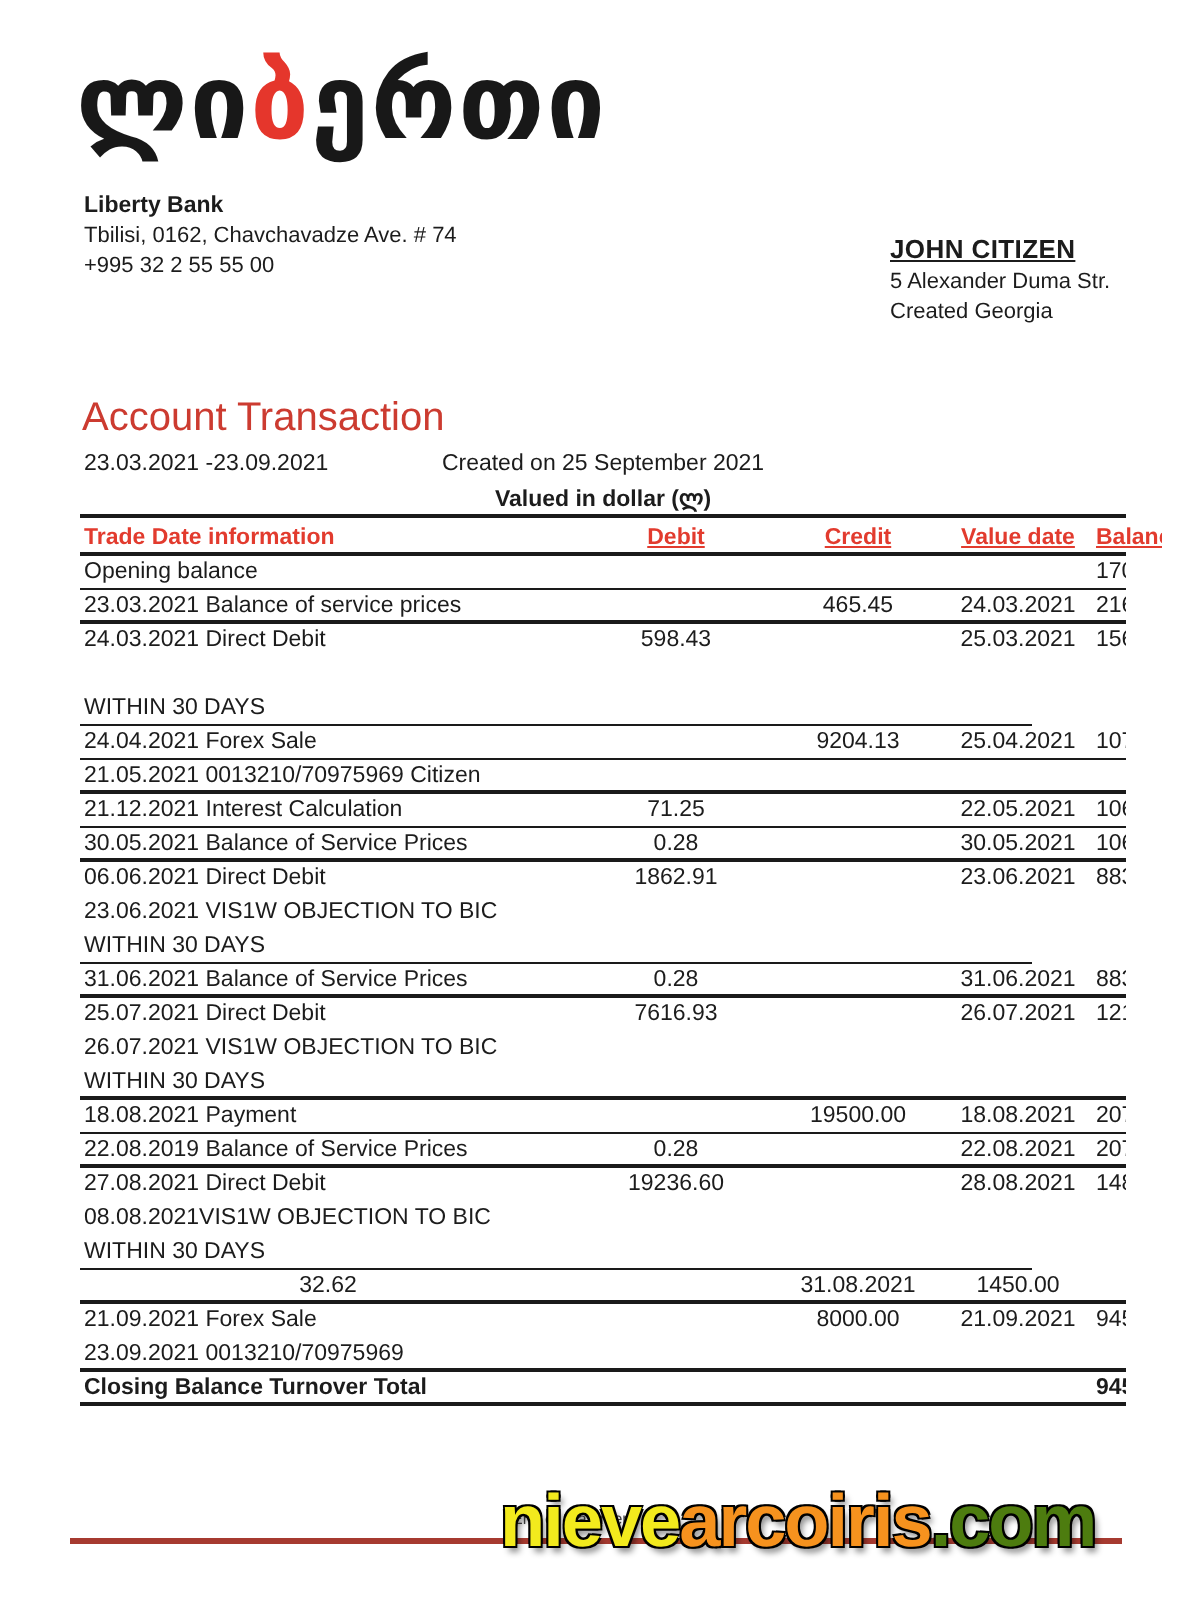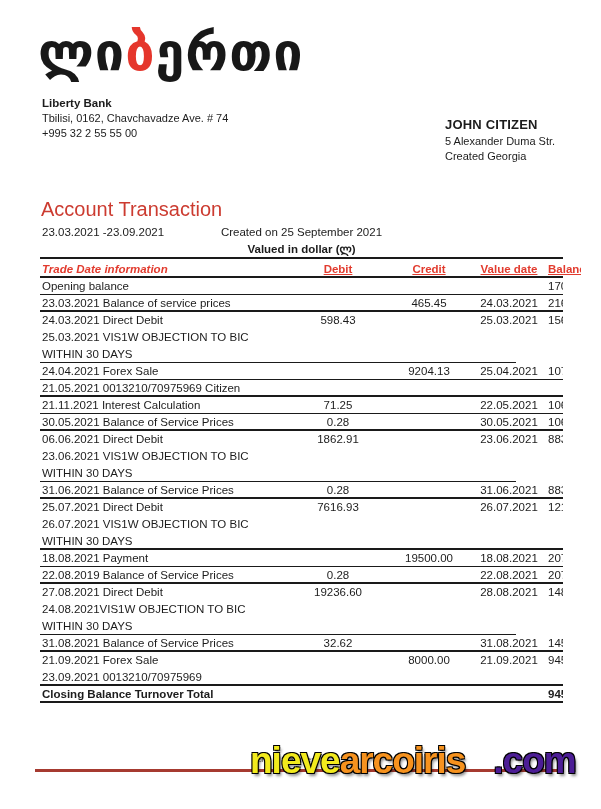--- a/index.html
+++ b/index.html
@@ -13,36 +13,36 @@
   .logo {
     position:absolute; left:38px; top:26px;
     font-family:"DejaVu Sans", sans-serif;
     font-size:52px; font-weight:bold; letter-spacing:1px;
     color:#181818; line-height:1; white-space:nowrap;
   }
   .logo .red { color:#e5362c; }
   .bank-block { position:absolute; left:42px; top:96px; font-size:11px; line-height:15px; }
   .bank-name { font-weight:bold; font-size:11.5px; }
   .customer-block { position:absolute; left:445px; top:117px; font-size:11px; line-height:15px; }
-  .customer-name { font-weight:bold; font-size:13px; letter-spacing:.2px; margin-bottom:2px; }
+  .customer-name { font-weight:bold; font-size:13px; letter-spacing:.2px; margin-bottom:2px;text-decoration:underline; }
   
   .stmt-title { position:absolute; left:41px; top:198px; font-size:20px; color:#cc3b30; }
   .stmt-period { position:absolute; left:42px; top:226px; font-size:11.5px; }
   .meta-right { position:absolute; left:40px; width:523px; text-align:center; font-size:11.5px; }
   .created { top:226px; }
   .valued  { top:242px; font-weight:bold; }
   
   .txn-table { position:absolute; left:40px; top:257px; width:523px; }
   .thead {
     display:grid; grid-template-columns:248px 100px 82px 78px 1fr;
     height:21px; line-height:20px;
     border-top:2px solid #1a1a1a; border-bottom:2px solid #1a1a1a;
     color:#e23b2e; font-weight:bold; font-size:11.5px;
   }
-  .thead .hc0 { text-align:left; padding-left:2px;font-style:italic; }
+  .thead .hc0 { text-align:left; padding-left:2px; }
   .thead .hc  { text-align:center;text-decoration:underline; }
   .trow {
     display:grid; grid-template-columns:248px 100px 82px 78px 1fr;
     position:relative; height:17px; line-height:17px;
   }
   .trow.bold .tcell { font-weight:bold; }
   .tcell { font-size:11.5px; white-space:nowrap; overflow:hidden; }
   .tcell.c0 { text-align:left; padding-left:2px; }
   .tcell.c1, .tcell.c2, .tcell.c3, .tcell.c4 { text-align:center; }
   .bline { position:absolute; left:0; bottom:0; background:#1a1a1a; }
@@ -53,21 +53,21 @@
   .footer-rule { position:absolute; left:35px; top:769px; width:526px; height:3px; background:#a63a30; }
   .end-text { position:absolute; left:256px; top:755px; font-size:8px; color:#444; z-index:1; }
   .watermark {
     position:absolute; left:250px; top:742px; z-index:2;
     font-size:37px; font-weight:800; letter-spacing:-1px; line-height:1;
     white-space:nowrap;
     text-shadow:-1px -1px 0 #000, 1px -1px 0 #000, -1px 1px 0 #000, 1px 1px 0 #000, 2px 3px 3px rgba(0,0,0,.45);
   }
   .wm-1 { color:#f2ea1d; }
   .wm-2 { color:#f6921e; }
-  .wm-3 { color:#4c1d95;padding-left:28px; }
+  .wm-3 { color:#4d7c0f; }
 </style>
 </head>
 <body>
 
 <div class="page">
 
   <div class="logo">
     <span>ლი</span><span class="red">ბ</span><span>ერთი</span>
   </div>
 
@@ -114,21 +114,20 @@
           <div class="bline thick"></div>
         </div>
         <div class="trow">
           <div class="tcell c0">24.03.2021 Direct Debit</div>
           <div class="tcell c1">598.43</div>
           <div class="tcell c2"></div>
           <div class="tcell c3">25.03.2021</div>
           <div class="tcell c4">1567.02</div>
         </div>
         <div class="trow">
-          <div class="tcell c0">25.03.2021 VIS1W OBJECTION TO BIC</div>
           <div class="tcell c1"></div>
           <div class="tcell c2"></div>
           <div class="tcell c3"></div>
           <div class="tcell c4"></div>
         </div>
         <div class="trow">
           <div class="tcell c0">WITHIN 30 DAYS</div>
           <div class="tcell c1"></div>
           <div class="tcell c2"></div>
           <div class="tcell c3"></div>
@@ -145,21 +144,21 @@
         </div>
         <div class="trow">
           <div class="tcell c0">21.05.2021 0013210/70975969 Citizen</div>
           <div class="tcell c1"></div>
           <div class="tcell c2"></div>
           <div class="tcell c3"></div>
           <div class="tcell c4"></div>
           <div class="bline thick"></div>
         </div>
         <div class="trow">
-          <div class="tcell c0">21.11.2021 Interest Calculation</div>
+          <div class="tcell c0">21.12.2021 Interest Calculation</div>
           <div class="tcell c1">71.25</div>
           <div class="tcell c2"></div>
           <div class="tcell c3">22.05.2021</div>
           <div class="tcell c4">10699.90</div>
           <div class="bline thin"></div>
         </div>
         <div class="trow">
           <div class="tcell c0">30.05.2021 Balance of Service Prices</div>
           <div class="tcell c1">0.28</div>
           <div class="tcell c2"></div>
@@ -236,36 +235,35 @@
           <div class="bline thick"></div>
         </div>
         <div class="trow">
           <div class="tcell c0">27.08.2021 Direct Debit</div>
           <div class="tcell c1">19236.60</div>
           <div class="tcell c2"></div>
           <div class="tcell c3">28.08.2021</div>
           <div class="tcell c4">1482.62</div>
         </div>
         <div class="trow">
-          <div class="tcell c0">24.08.2021VIS1W OBJECTION TO BIC</div>
+          <div class="tcell c0">08.08.2021VIS1W OBJECTION TO BIC</div>
           <div class="tcell c1"></div>
           <div class="tcell c2"></div>
           <div class="tcell c3"></div>
           <div class="tcell c4"></div>
         </div>
         <div class="trow">
           <div class="tcell c0">WITHIN 30 DAYS</div>
           <div class="tcell c1"></div>
           <div class="tcell c2"></div>
           <div class="tcell c3"></div>
           <div class="tcell c4"></div>
           <div class="bline part"></div>
         </div>
         <div class="trow">
-          <div class="tcell c0">31.08.2021 Balance of Service Prices</div>
           <div class="tcell c1">32.62</div>
           <div class="tcell c2"></div>
           <div class="tcell c3">31.08.2021</div>
           <div class="tcell c4">1450.00</div>
           <div class="bline thick"></div>
         </div>
         <div class="trow">
           <div class="tcell c0">21.09.2021 Forex Sale</div>
           <div class="tcell c1"></div>
           <div class="tcell c2">8000.00</div>

